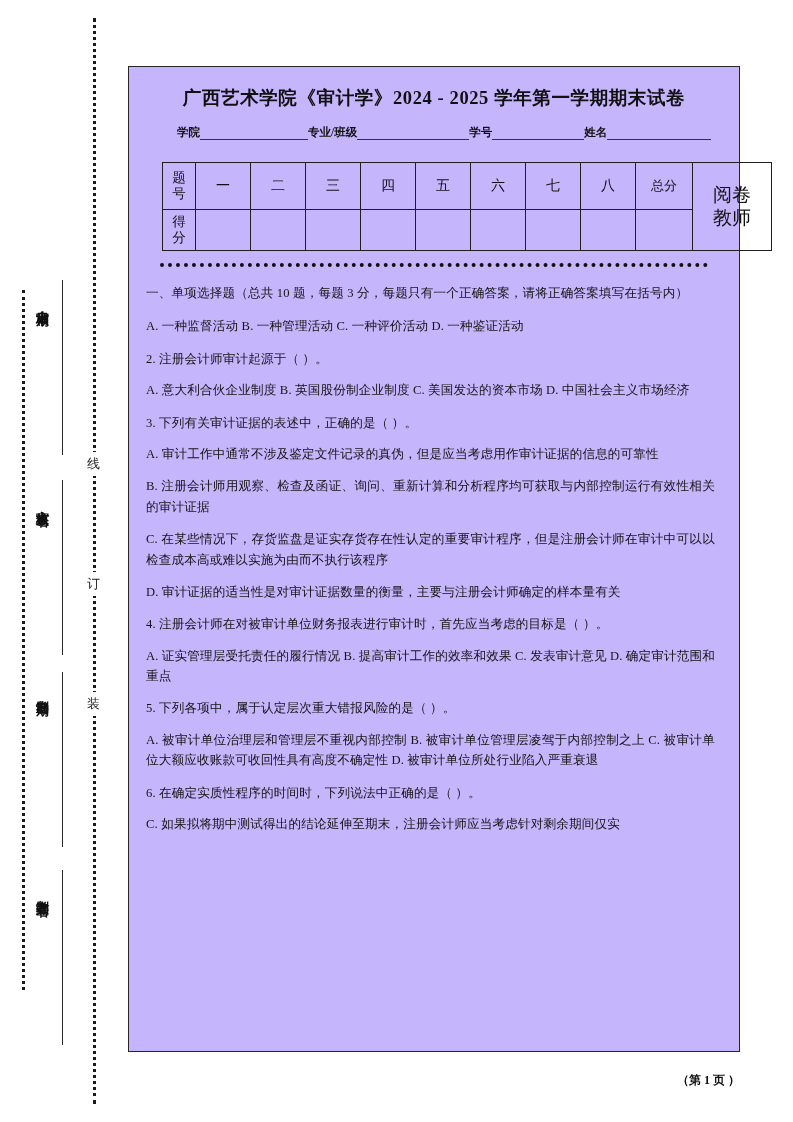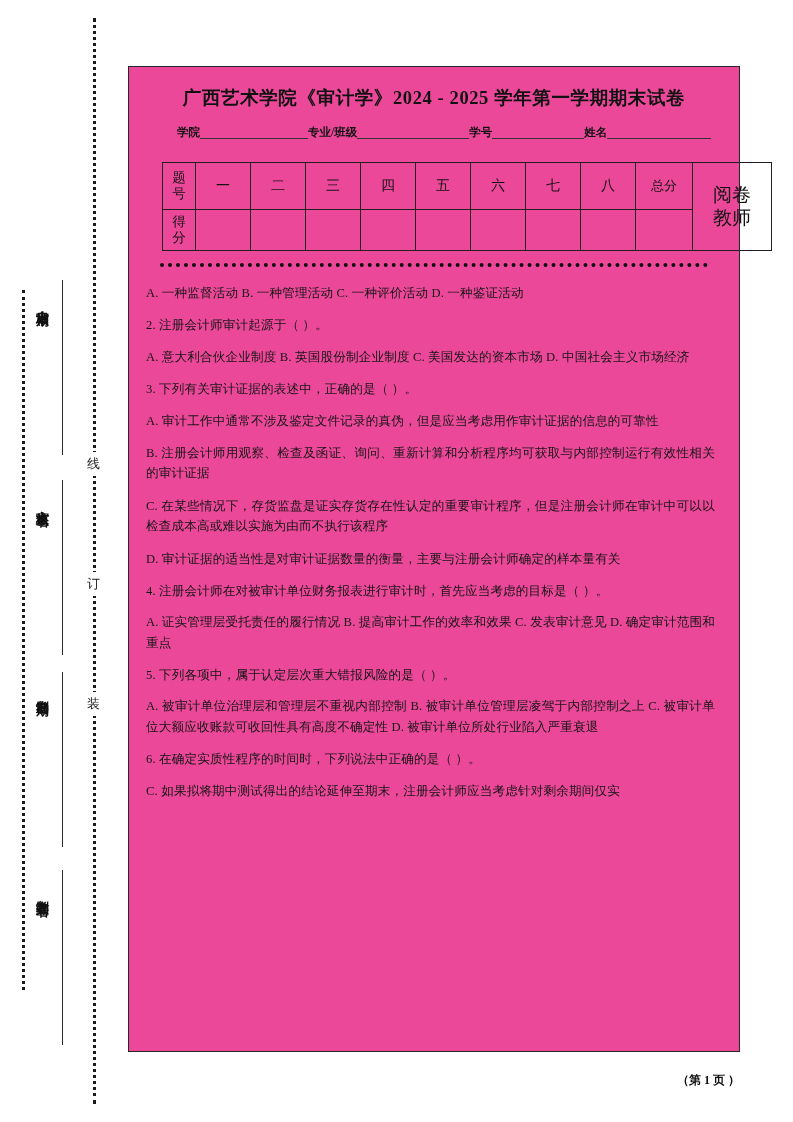--- a/index.html
+++ b/index.html
@@ -72,21 +72,21 @@
 
   
   #content-box {
     position: absolute;
     left: 128px;
     top: 66px;
     width: 612px;
     height: 986px;
     border: 1px solid #262626;
     box-sizing: border-box;
-    background: #ec4899;
+    background: #c4b5fd;
   }
 
   
   #paper-header {
     padding: 18px 16px 0 16px;
   }
   #paper-title {
     text-align: center;
     font-family: "Liberation Serif", "DejaVu Serif", serif;
     font-size: 18.5px;
@@ -100,21 +100,21 @@
     display: flex;
     align-items: flex-end;
     font-size: 11.5px;
     font-weight: bold;
     font-family: "Liberation Serif", serif;
     padding: 0 22px 0 32px;
     color: #111;
   }
   .info-field {
     display: flex;
-    align-items: flex-start;
+    align-items: center;
   }
   .info-label { white-space: nowrap; }
   .info-blank {
     border-bottom: 1px solid #333;
     height: 13px;
   }
   .blank-a { width: 108px; }
   .blank-b { width: 112px; }
   .blank-c { width: 92px; }
   .blank-d { width: 104px; }
@@ -275,20 +275,21 @@
         </tr>
       </tbody>
         </table>
     </div>
 
     <div id="header-divider"></div>
   </div>
 
   <div id="paper-body">
 
+    <p class="section-heading">一、单项选择题（总共 10 题，每题 3 分，每题只有一个正确答案，请将正确答案填写在括号内）</p>
 
     <p class="q-options">A.  一种监督活动   B.  一种管理活动   C.  一种评价活动   D.  一种鉴证活动</p>
 
     <p class="q-stem">2.  注册会计师审计起源于（  ）。</p>
     <p class="q-options">A.  意大利合伙企业制度   B.  英国股份制企业制度   C.  美国发达的资本市场   D.  中国社会主义市场经济</p>
 
     <p class="q-stem">3.  下列有关审计证据的表述中，正确的是（  ）。</p>
     <p class="q-options">A.  审计工作中通常不涉及鉴定文件记录的真伪，但是应当考虑用作审计证据的信息的可靠性</p>
     <p class="q-options">B.  注册会计师用观察、检查及函证、询问、重新计算和分析程序均可获取与内部控制运行有效性相关的审计证据</p>
     <p class="q-options">C.  在某些情况下，存货监盘是证实存货存在性认定的重要审计程序，但是注册会计师在审计中可以以检查成本高或难以实施为由而不执行该程序</p>

